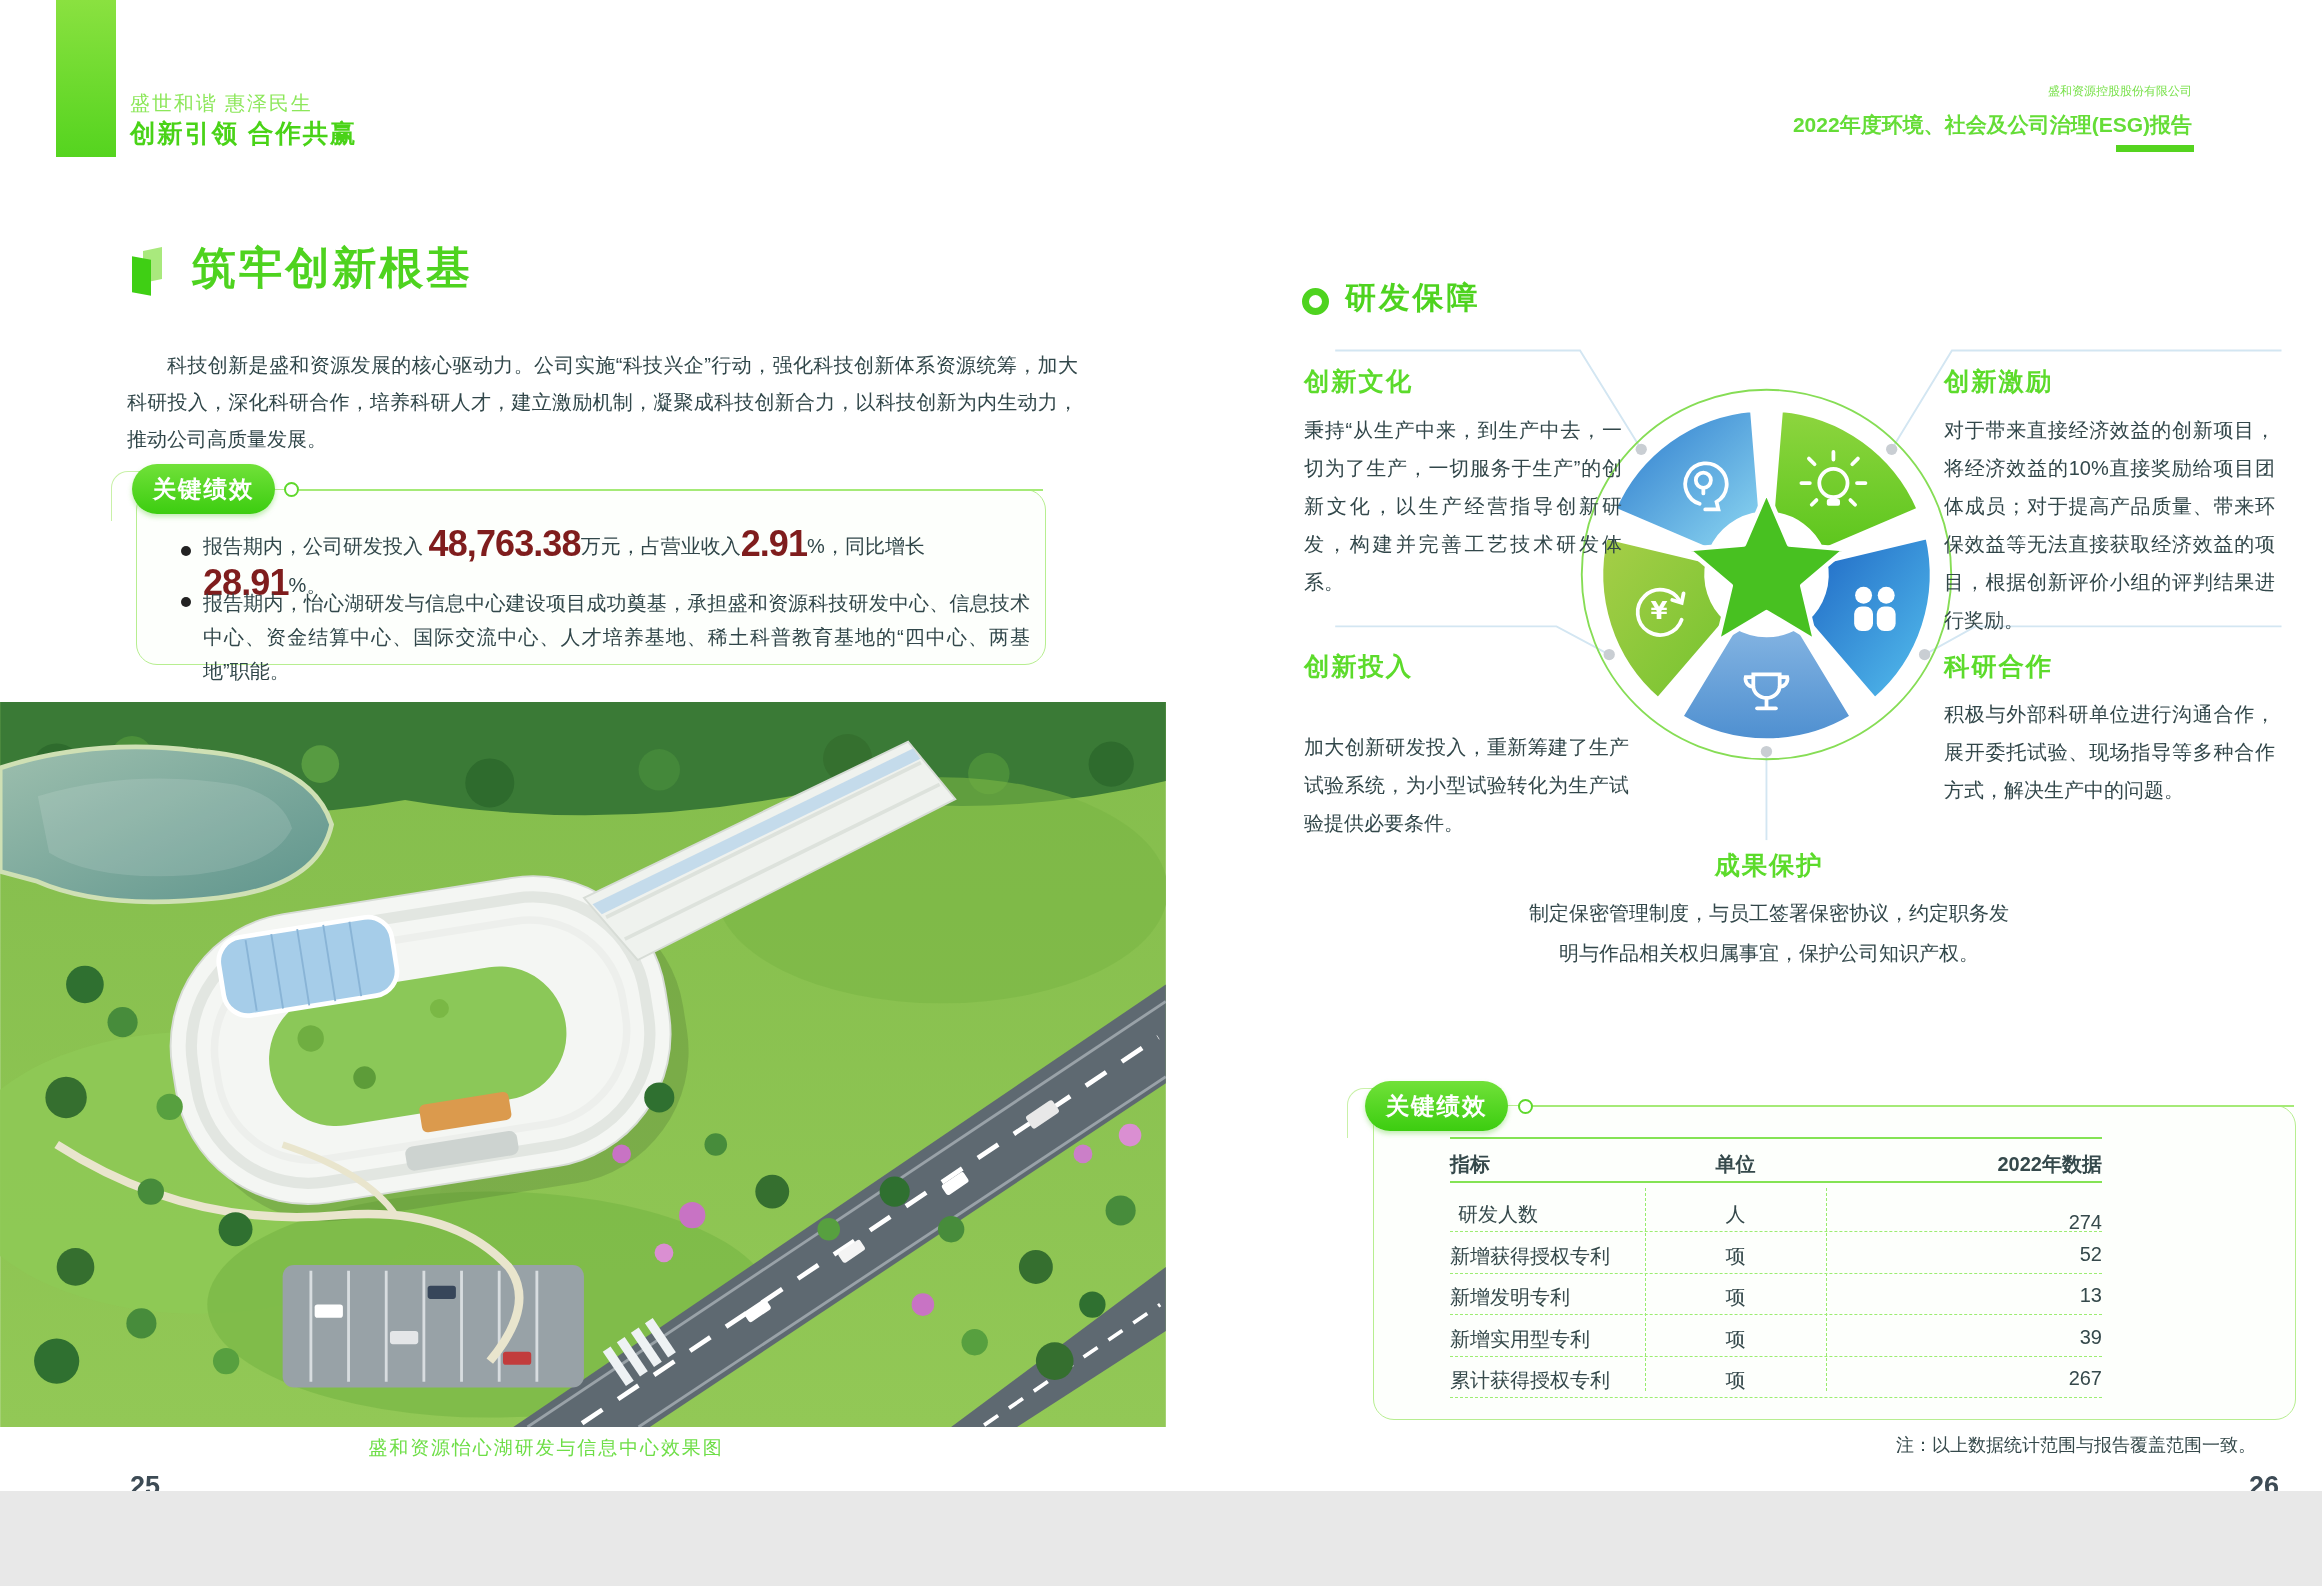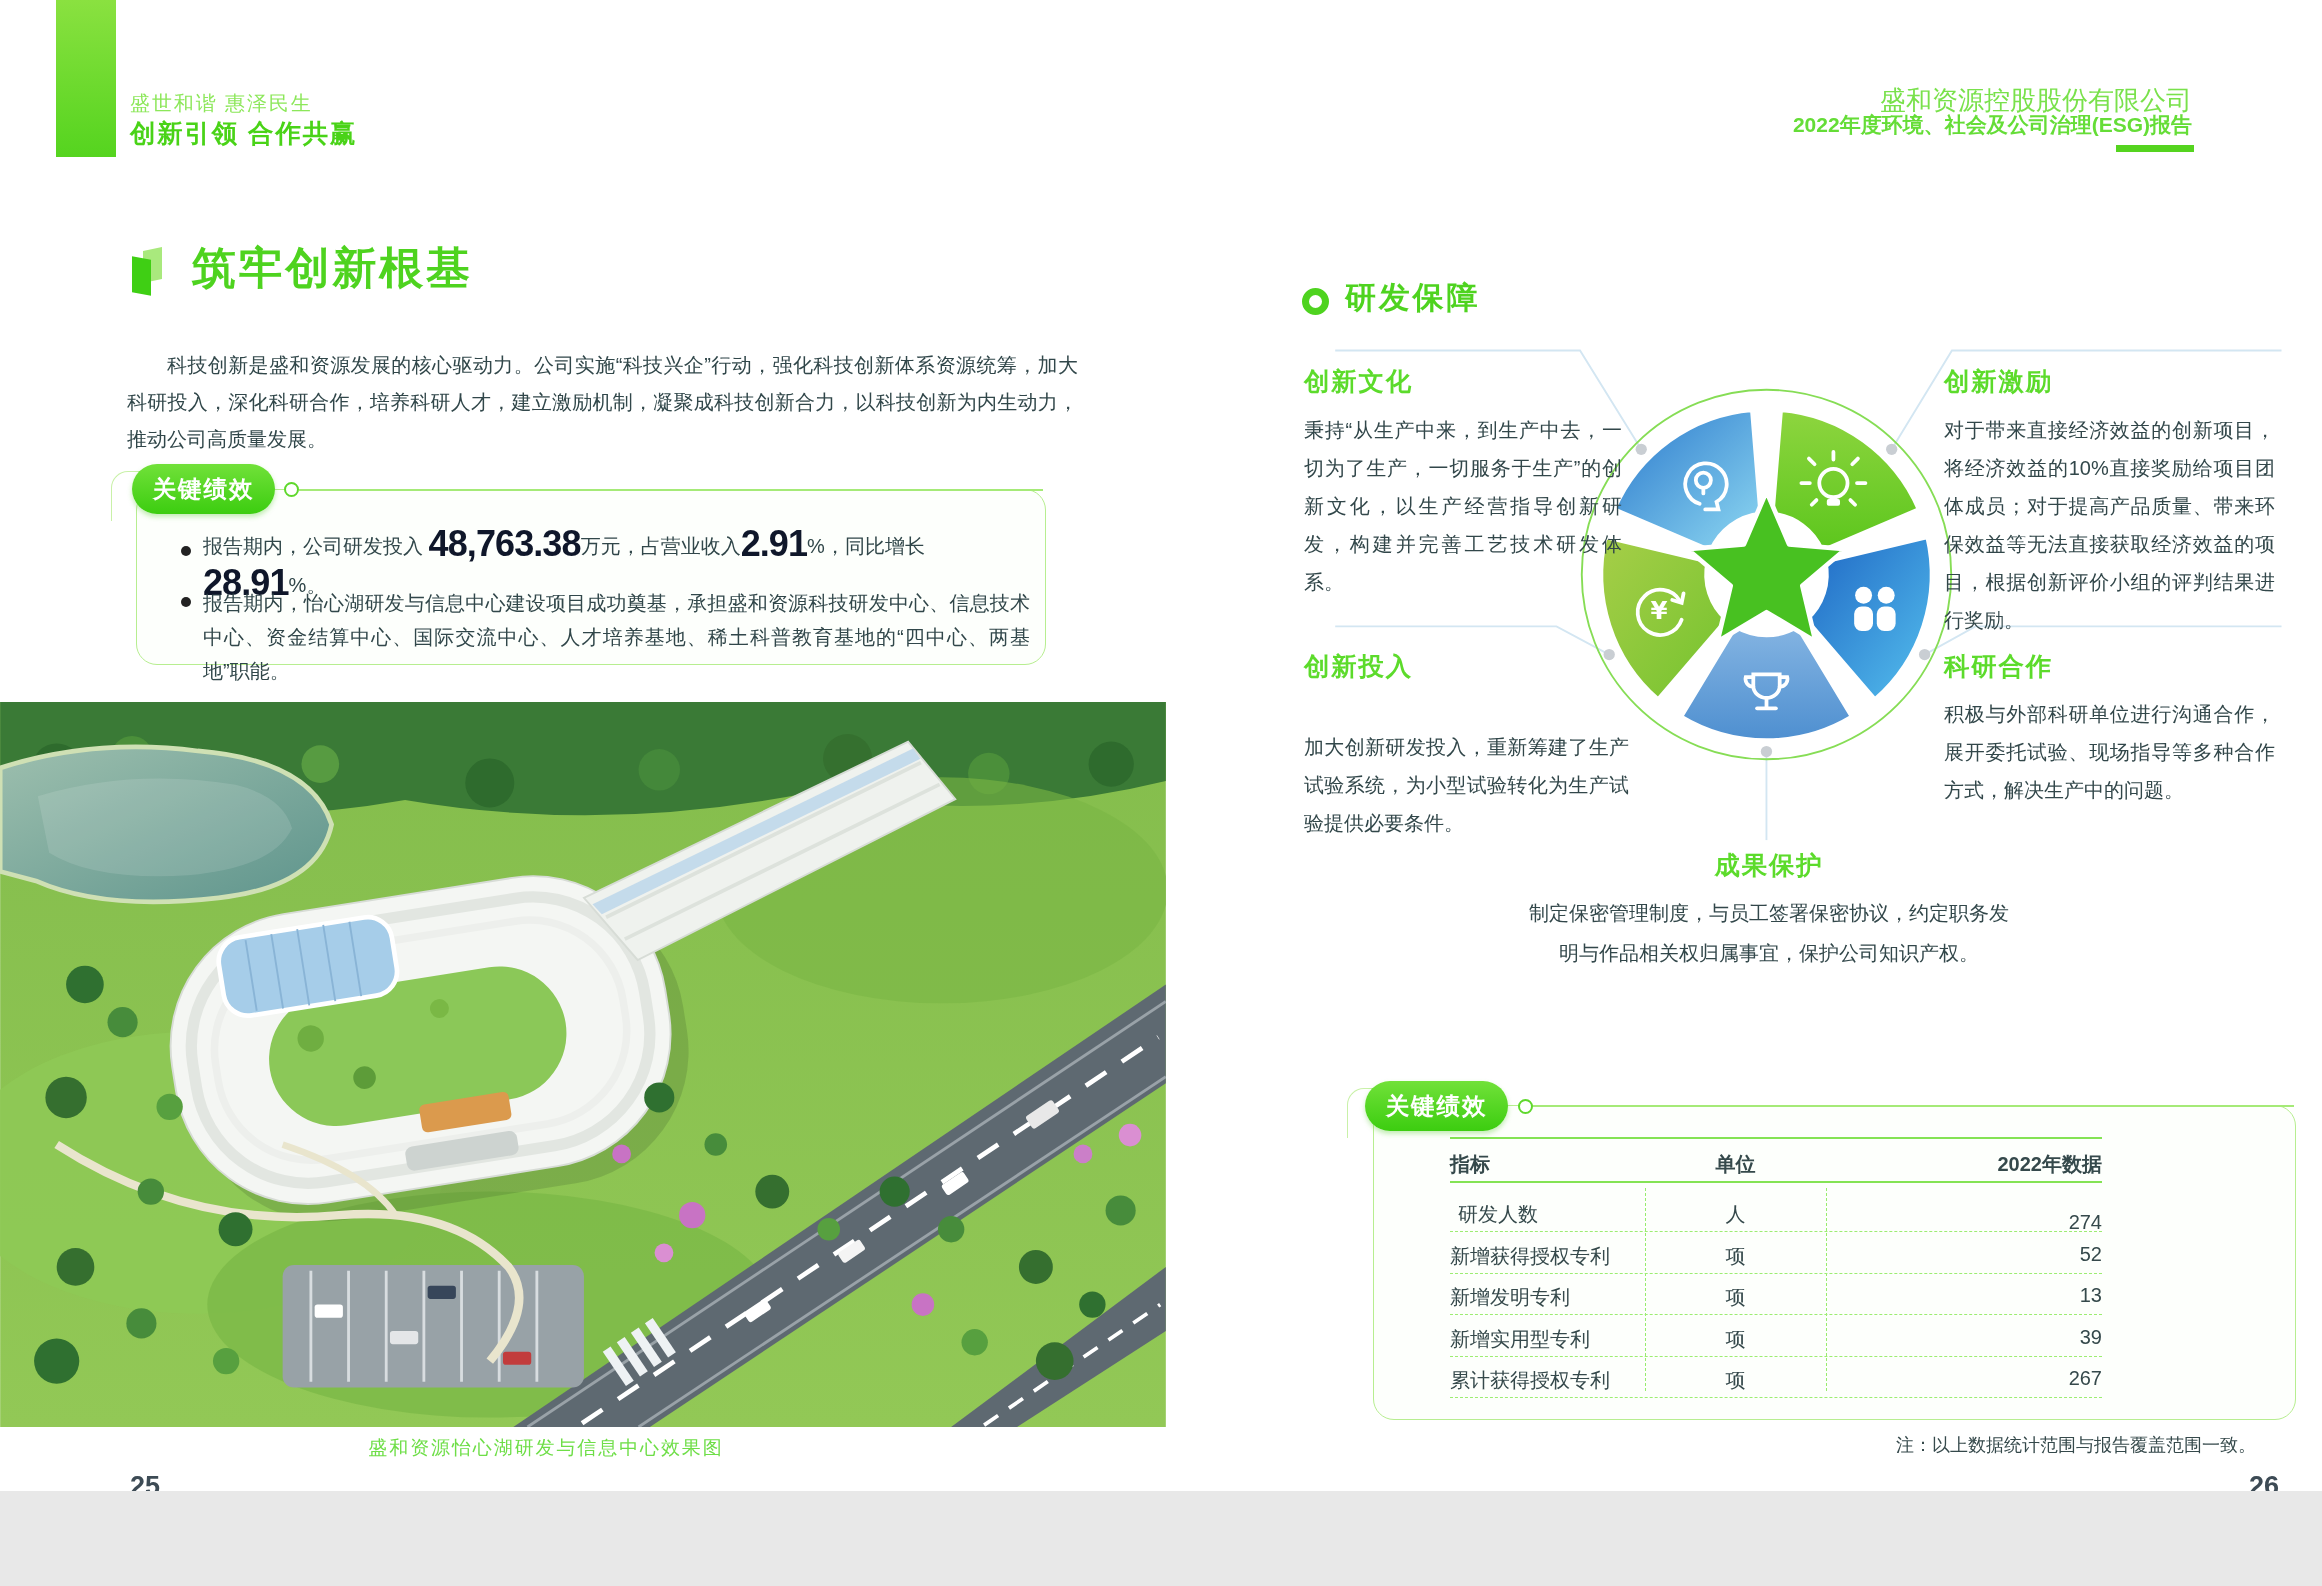--- a/index.html
+++ b/index.html
@@ -3,38 +3,38 @@
 <meta charset="utf-8">
 <style>
   html,body{margin:0;padding:0;background:#e8e8e8;}
   #canvas{position:relative;width:2322px;height:1491px;background:#ffffff;overflow:hidden;
           font-family:"Liberation Sans","DejaVu Sans",sans-serif;color:#33494c;}
   .abs{position:absolute;}
   
   .corner-block{left:56px;top:0;width:60px;height:157px;background:linear-gradient(180deg,#8ae140,#55d41f);}
   .slogan1{left:130px;top:90px;font-size:20px;color:#8ce75a;letter-spacing:1.9px;}
   .slogan2{left:130px;top:117px;font-size:25.4px;font-weight:700;color:#49d317;letter-spacing:1.9px;}
-  .hdr-r1{right:130px;top:83px;font-size:26px;color:#79e14b;text-align:right;}
+  .hdr-r1{right:130px;top:83px;font-size:12px;color:#79e14b;text-align:right;}
   .hdr-r2{right:130px;top:111px;font-size:21px;color:#65dd37;font-weight:700;text-align:right;}
   .hdr-bar{left:2116px;top:145px;width:78px;height:6.6px;background:#55d41f;}
   
   .title-icon{left:132px;top:249px;width:32px;height:47px;}
   .ti-a{position:absolute;left:11.3px;top:0;width:19px;height:32px;background:#a9e97d;transform:skewY(-12deg);}
   .ti-b{position:absolute;left:0;top:9.4px;width:19px;height:36px;background:#3fcf14;transform:skewY(10deg);}
   .page-title{left:192px;top:239px;font-size:44px;font-weight:700;color:#4ed31f;letter-spacing:2.8px;}
   .intro{left:127px;top:347px;width:951px;font-size:20px;line-height:37px;color:#31474a;text-indent:2em;text-align:justify;}
   .pill{width:143px;height:50px;border-radius:25.4px;background:linear-gradient(180deg,#71e139,#3ccd10);
         color:#fff;font-size:23.5px;font-weight:700;display:flex;align-items:center;justify-content:center;
         letter-spacing:1.9px;box-shadow:0 2.8px 5.6px rgba(80,200,40,.35);z-index:3;}
   .pill-ring{width:11.3px;height:11.3px;border:2.8px solid #5fd82c;border-radius:50%;background:#fff;z-index:3;}
   .pill-line{height:1.9px;background:#a5ea77;z-index:2;}
   .kpi-box{border:1.9px solid #b7ee90;border-radius:21px;background:#fdfffc;}
   .bullet-dot{width:10.4px;height:10.4px;border-radius:50%;background:#222;}
   .kpi-text{font-size:20px;color:#31474a;line-height:34px;}
-  .big-num{font-size:36px;font-weight:700;color:#0f172a;position:relative;top:2.8px;letter-spacing:-0.9px;}
+  .big-num{font-size:36px;font-weight:700;color:#7f1d1d;position:relative;top:2.8px;letter-spacing:-0.9px;}
   .caption{left:0;top:1435px;width:1092px;text-align:center;font-size:19px;color:#6ede47;letter-spacing:1.9px;}
   .pagenum{font-size:27px;color:#3d4b55;font-weight:700;}
   .pagebar-g{height:4.7px;background:#5ad61e;}
   .pagebar-b{height:4.7px;background:#2f7fd8;}
   
   .ring-icon{left:1302px;top:288px;width:13px;height:13px;border:7.5px solid #4ed31f;border-radius:50%;background:#fff;}
   .sec-title{left:1345px;top:277px;font-size:31px;font-weight:700;color:#4ed31f;letter-spacing:2.8px;}
   .blk-title{font-size:25.4px;font-weight:700;color:#5cdb2b;letter-spacing:1.9px;}
   .blk-body{font-size:20px;line-height:38px;color:#32474a;text-align:justify;}
   

